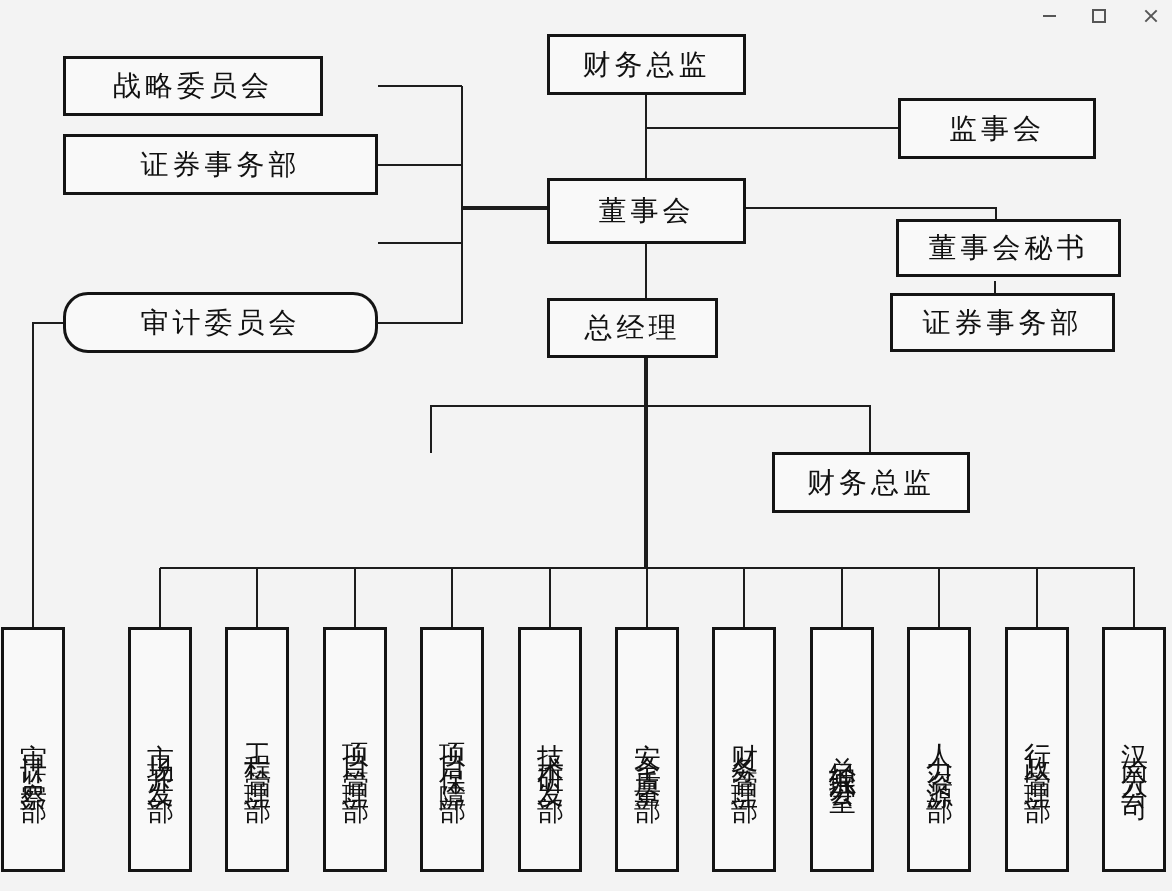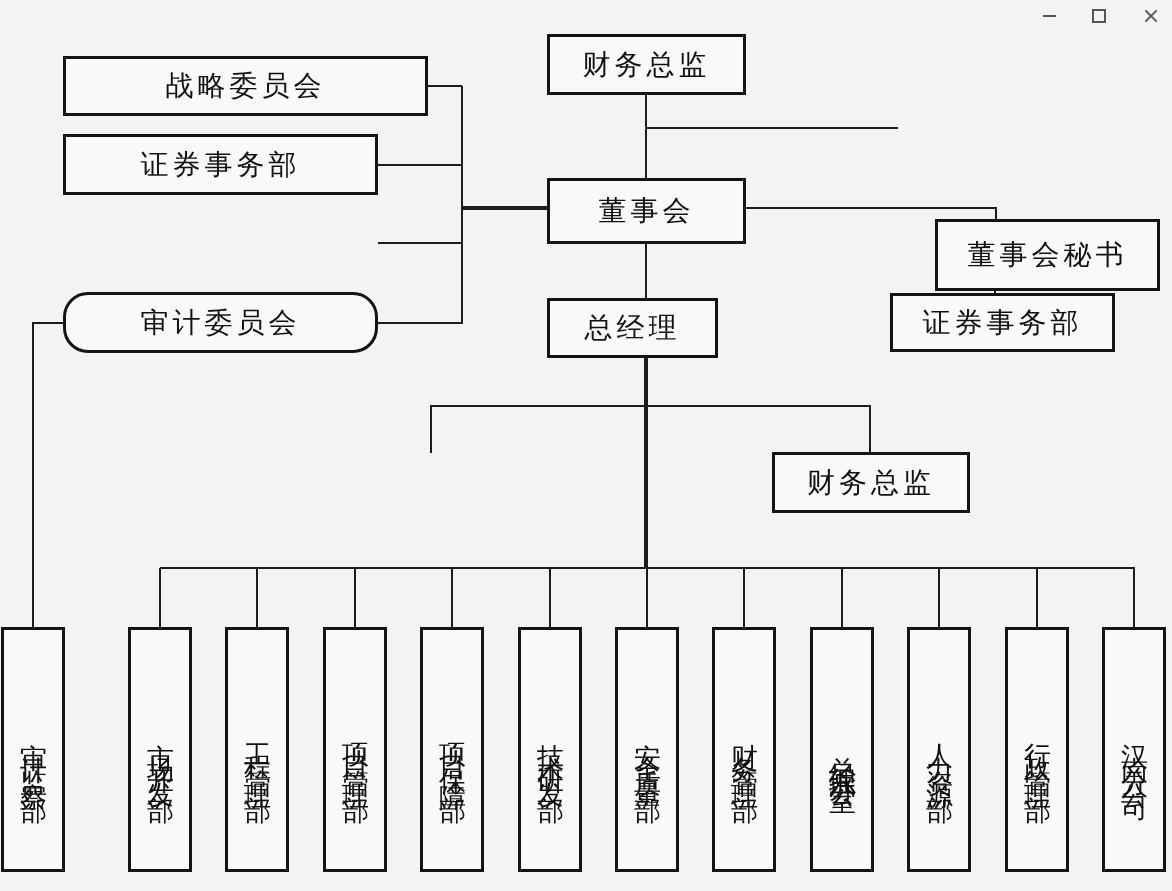--- a/index.html
+++ b/index.html
@@ -94,28 +94,29 @@
   <div class="ln" style="left:549px;top:568px;width:2px;height:59px;"></div>
   <div class="ln" style="left:646px;top:568px;width:2px;height:59px;"></div>
   <div class="ln" style="left:743px;top:568px;width:2px;height:59px;"></div>
   <div class="ln" style="left:841px;top:568px;width:2px;height:59px;"></div>
   <div class="ln" style="left:938px;top:568px;width:2px;height:59px;"></div>
   <div class="ln" style="left:1036px;top:568px;width:2px;height:59px;"></div>
   <div class="ln" style="left:1133px;top:568px;width:2px;height:59px;"></div>
 
   <div class="node" style="left:547px;top:34px;width:199px;height:61px;">财务总监</div>
 
+  <div class="node" style="left:898px;top:98px;width:198px;height:61px;">监事会</div>
 
   <div class="node" style="left:547px;top:178px;width:199px;height:66px;">董事会</div>
 
-  <div class="node" style="left:935px;top:219px;width:225px;height:72px;">董事会秘书</div>
+  <div class="node" style="left:896px;top:219px;width:225px;height:58px;">董事会秘书</div>
 
   <div class="node" style="left:883px;top:293px;width:225px;height:59px;margin-left:7px;">证券事务部</div>
 
-  <div class="node" style="left:63px;top:56px;width:365px;height:60px;">战略委员会</div>
+  <div class="node" style="left:63px;top:56px;width:260px;height:60px;">战略委员会</div>
 
   <div class="node" style="left:63px;top:134px;width:315px;height:61px;">证券事务部</div>
 
 
   <div class="node" style="left:63px;top:292px;width:315px;height:61px;border-radius:25px;">审计委员会</div>
 
   <div class="node" style="left:547px;top:298px;width:171px;height:60px;">总经理</div>
 
 
   <div class="node" style="left:772px;top:452px;width:198px;height:61px;">财务总监</div>

